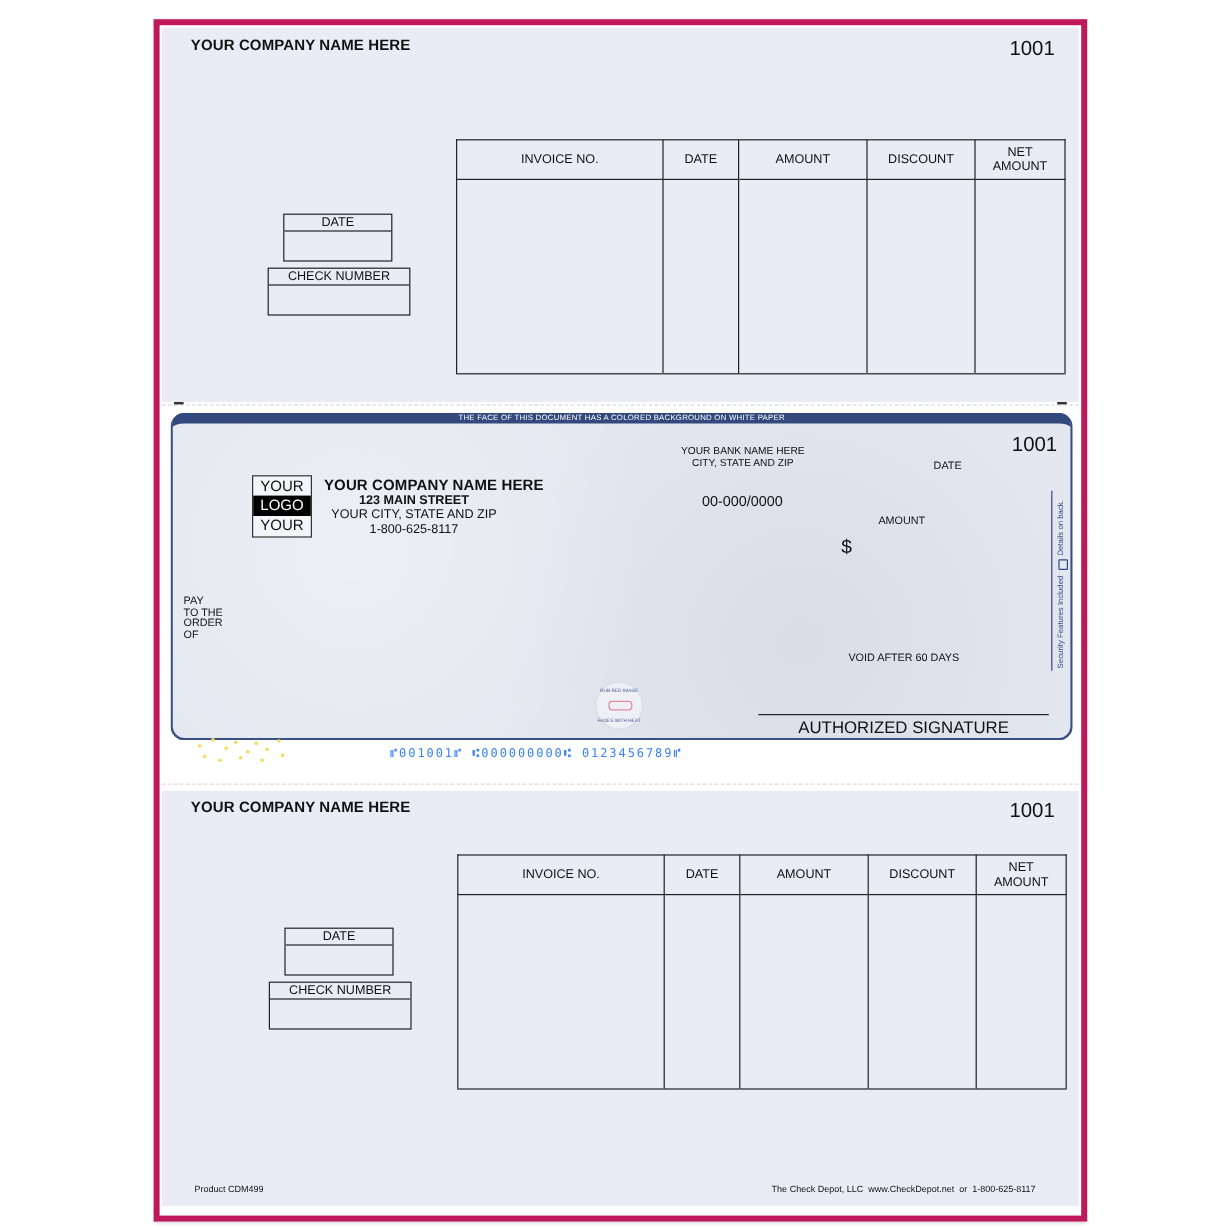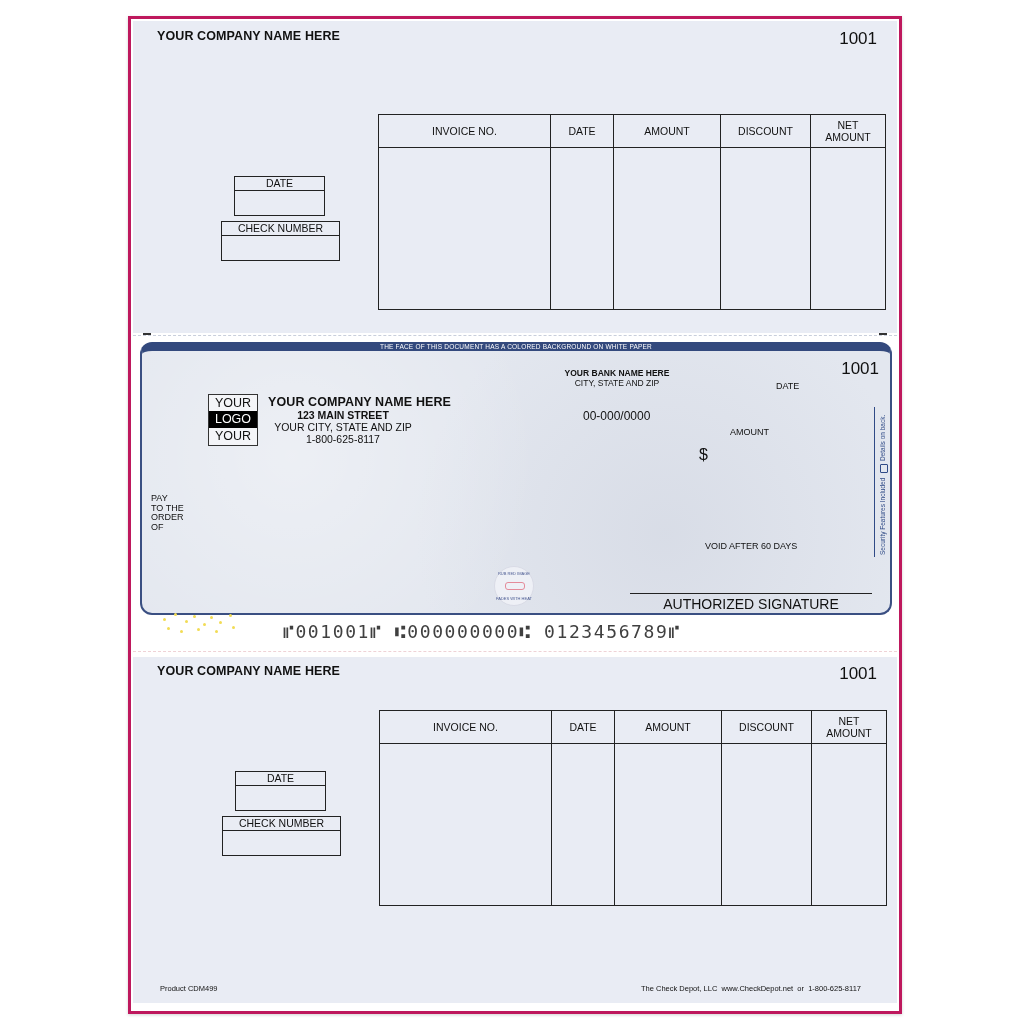--- a/index.html
+++ b/index.html
@@ -1,17 +1,17 @@
 <!DOCTYPE html>
 <html><head>
 <meta charset="utf-8">
 <style>
   html, body { margin:0; padding:0; background:#ffffff; }
   body { width:1024px; height:1024px; position:relative; overflow:hidden; font-family:"Liberation Sans", sans-serif; color:#111; }
-  .paper { position:absolute; left:128px; top:16px; width:768px; height:992px; background:#ffffff; border:3px solid #be185d; box-shadow:0 1px 3px rgba(0,0,0,0.18); }
+  .paper { position:absolute; left:128px; top:16px; width:768px; height:992px; background:#ffffff; border:5px solid #be185d; box-shadow:0 1px 3px rgba(0,0,0,0.18); }
   .stub { position:absolute; left:2px; width:764px; background:#e9ecf4; }
   .stub1 { top:2px; height:312px; }
   .stub2 { top:638px; height:346px; }
   .abs { position:absolute; }
   .company { font-weight:bold; font-size:12.5px; letter-spacing:0.1px; }
   .checknum { font-size:17px; }
   table.inv { position:absolute; border-collapse:collapse; border:1.5px solid #222; }
   table.inv th { font-weight:normal; font-size:10.5px; border:1px solid #222; border-bottom:1.5px solid #222; height:13px; padding:4px; text-align:center; }
   table.inv td { border-left:1px solid #222; border-right:1px solid #222; padding:0; }
   .boxlbl { position:absolute; border:1.3px solid #222; }
@@ -20,21 +20,21 @@
   .tick { position:absolute; width:8px; height:1.5px; background:#333; }
   .check { position:absolute; left:9px; top:323px; width:748px; height:262px; border:2px solid #3a4f82; border-top:9px solid #33497d; border-radius:12px 12px 12px 12px; background:#e3e7ef;
            background-image: radial-gradient(circle at 20% 40%, rgba(255,255,255,0.35) 0, rgba(255,255,255,0) 40%), radial-gradient(circle at 70% 70%, rgba(200,205,218,0.4) 0, rgba(200,205,218,0) 45%); }
   .banner { position:absolute; left:0; right:0; top:-9px; height:9px; color:#fff; font-size:6.5px; text-align:center; line-height:9px; letter-spacing:0.2px; }
   .logo { position:absolute; border:1.2px solid #333; width:48px; height:50px; background:#f4f5f8; text-align:center; font-size:12.5px; }
   .logo div { height:16.3px; line-height:16.3px; }
   .logo .mid { background:#000; color:#fff; }
   .small { font-size:9px; }
   .tiny { font-size:14px; }
   .sec { position:absolute; writing-mode:vertical-rl; transform:rotate(180deg); font-size:6.5px; color:#2f4a86; }
-  .micr { position:absolute; font-family:"DejaVu Sans Mono", monospace; font-size:18px; letter-spacing:1.6px; color:#404040; }
+  .micr { position:absolute; font-family:"DejaVu Sans Mono", monospace; font-size:10px; letter-spacing:1.6px; color:#3b82f6;margin-left:40px; }
   .dot { position:absolute; width:3px; height:3px; border-radius:50%; background:#f2dc55; }
   .seal { position:absolute; width:38px; height:38px; border-radius:50%; background:#eef0f6; border:1px solid #d9dbe6; }
   .footer { font-size:7.5px; }
 </style>
 </head>
 <body>
 
 <div class="paper">
 
   <div class="stub stub1">
@@ -82,21 +82,21 @@
     </div>
 
     <div class="abs" style="left:126px;top:44px;width:190px;text-align:center;">
       <div class="company" style="font-size:12.5px;text-align:left;">YOUR COMPANY NAME HERE</div>
       <div style="font-size:10.5px;margin-left:-40px;font-weight:bold;">123 MAIN STREET</div>
       <div style="font-size:10.5px;margin-left:-40px;text-align:center;">YOUR CITY, STATE AND ZIP</div>
       <div style="font-size:10.5px;margin-left:-40px;">1-800-625-8117</div>
     </div>
 
     <div class="abs" style="left:405px;top:17px;width:140px;text-align:center;">
-      <div style="font-size:8.5px;font-weight:bold;">YOUR BANK NAME HERE</div>
+      <div style="font-size:8.5px;font-weight:normal;">YOUR BANK NAME HERE</div>
       <div style="font-size:8.5px;">CITY, STATE AND ZIP</div>
     </div>
     <div class="abs" style="left:441px;top:58px;font-size:12px;">00-000/0000</div>
 
     <div class="abs checknum" style="right:11px;top:8px;">1001</div>
     <div class="abs small" style="left:634px;top:30px;">DATE</div>
     <div class="abs small" style="left:588px;top:76px;">AMOUNT</div>
     <div class="abs" style="left:557px;top:95px;font-size:16px;">$</div>
 
     <div class="abs small" style="left:9px;top:143px;line-height:9.5px;">

